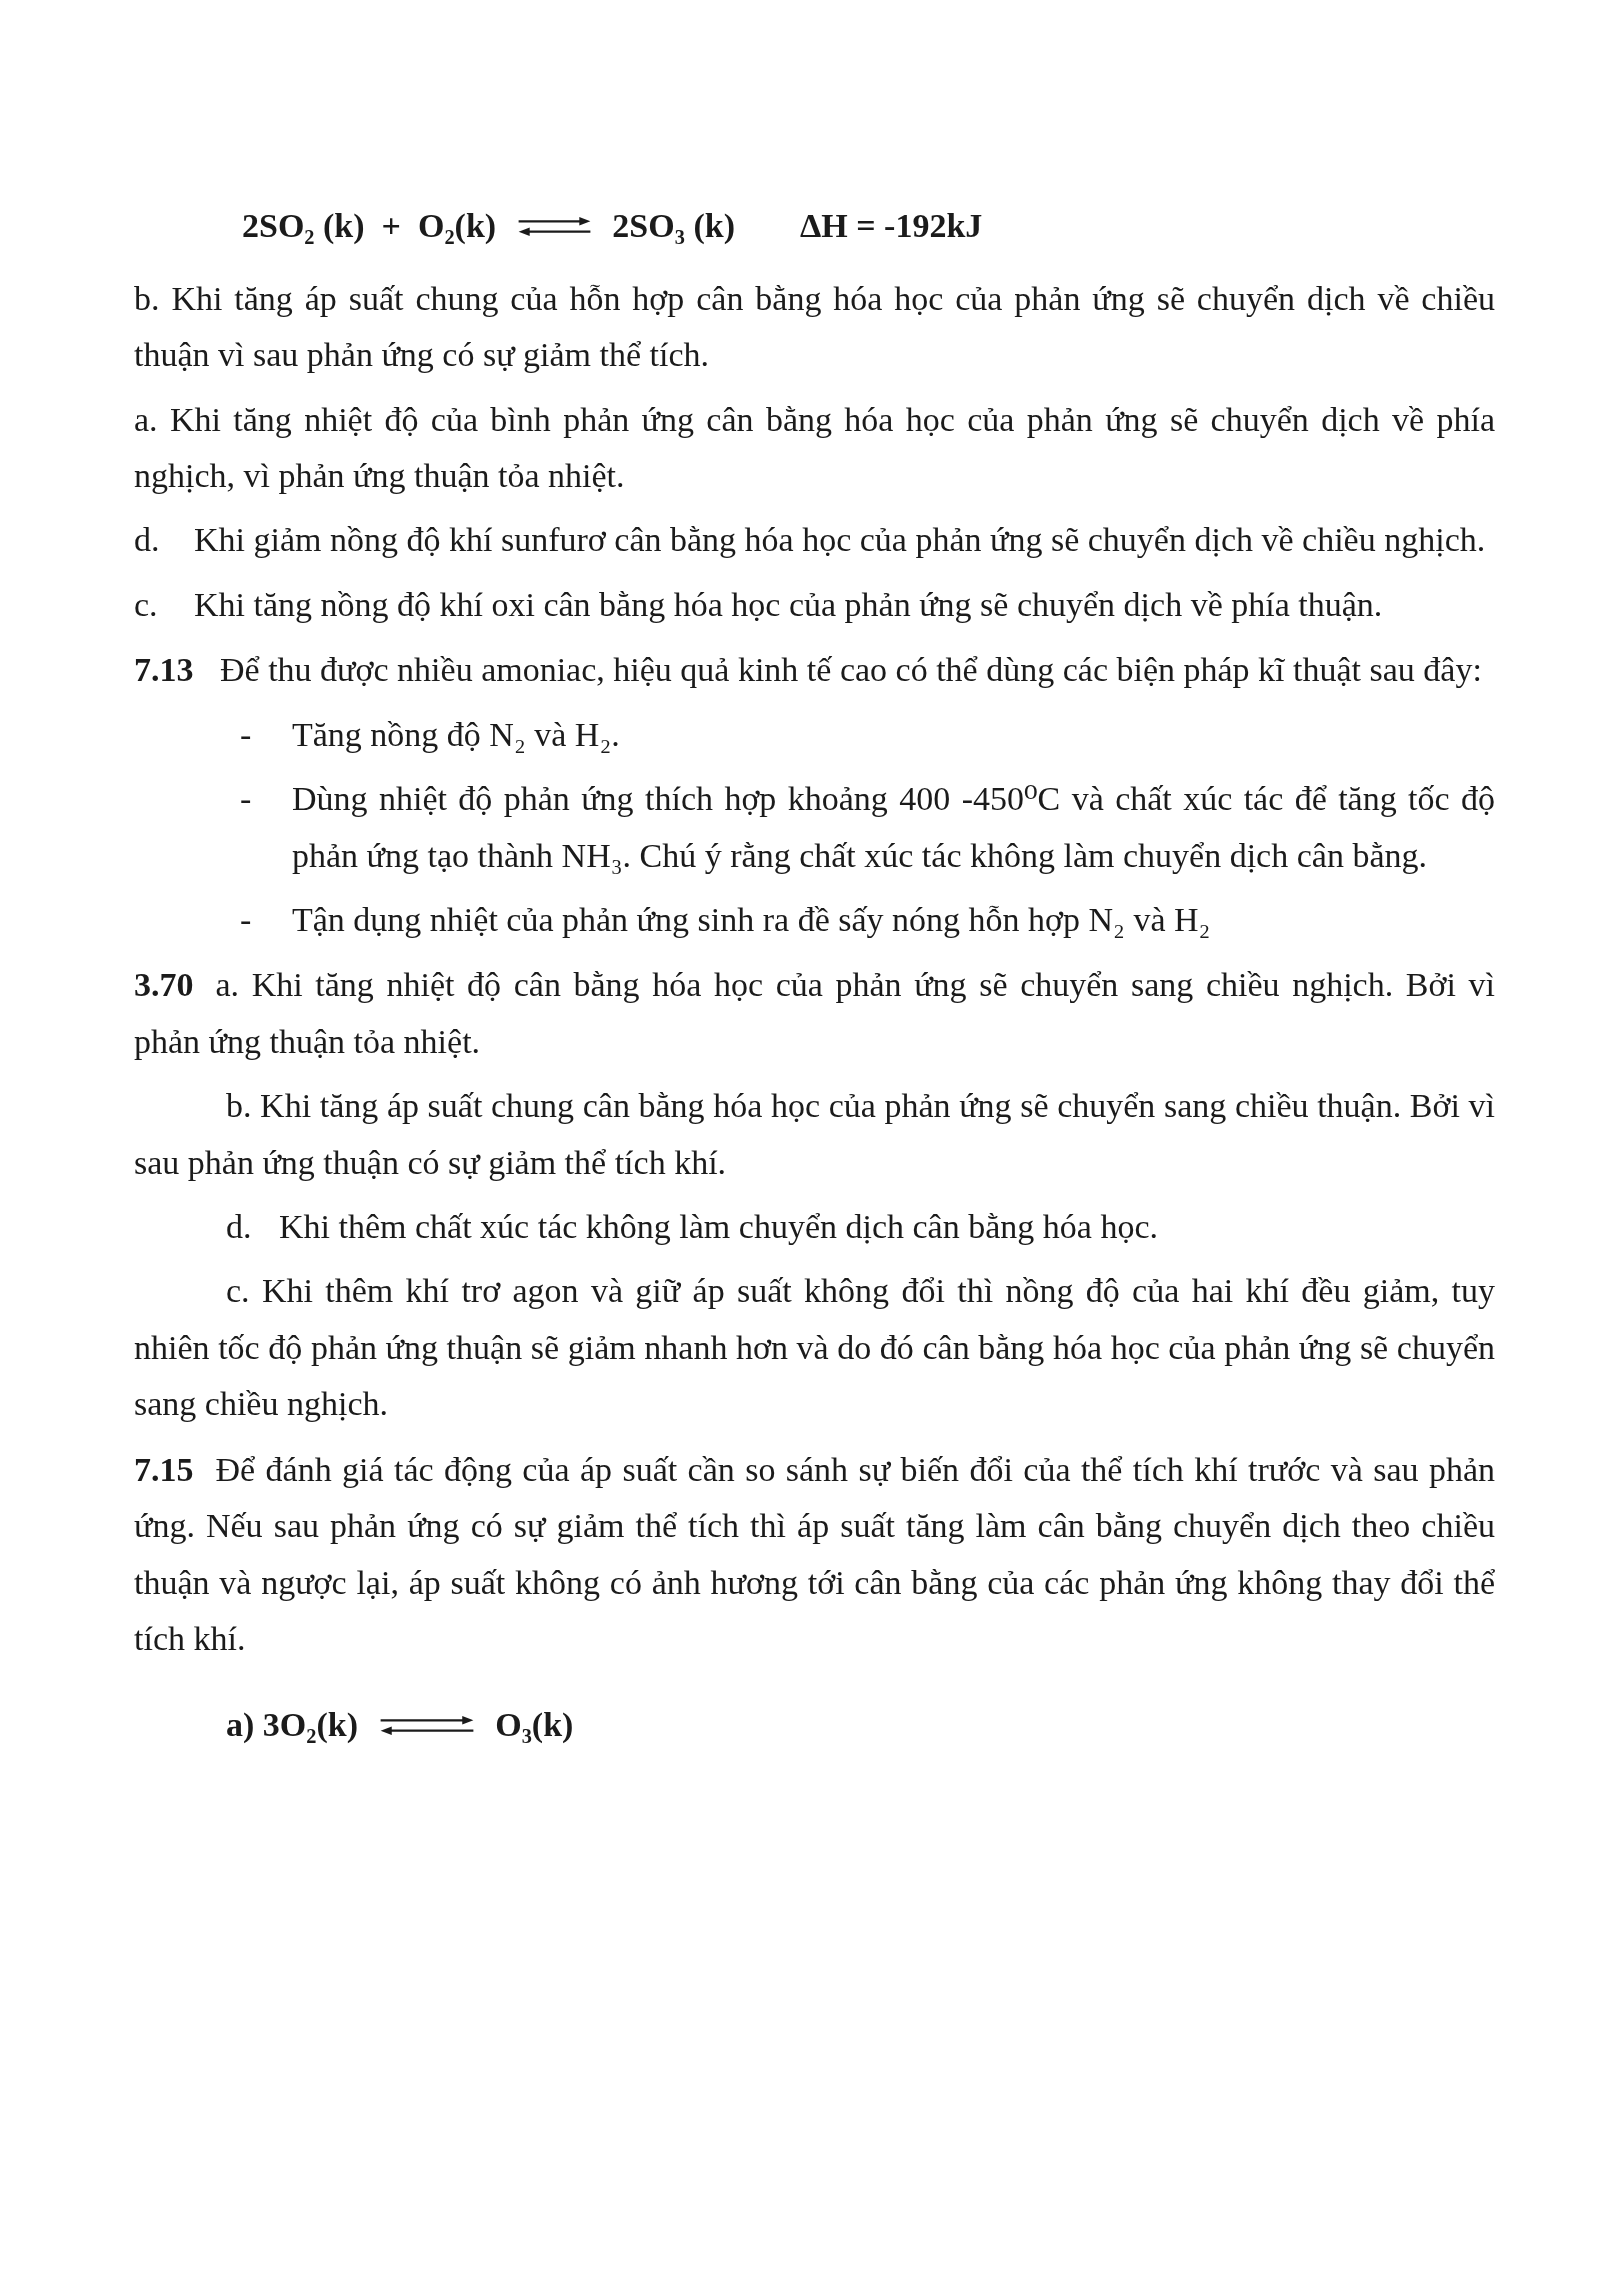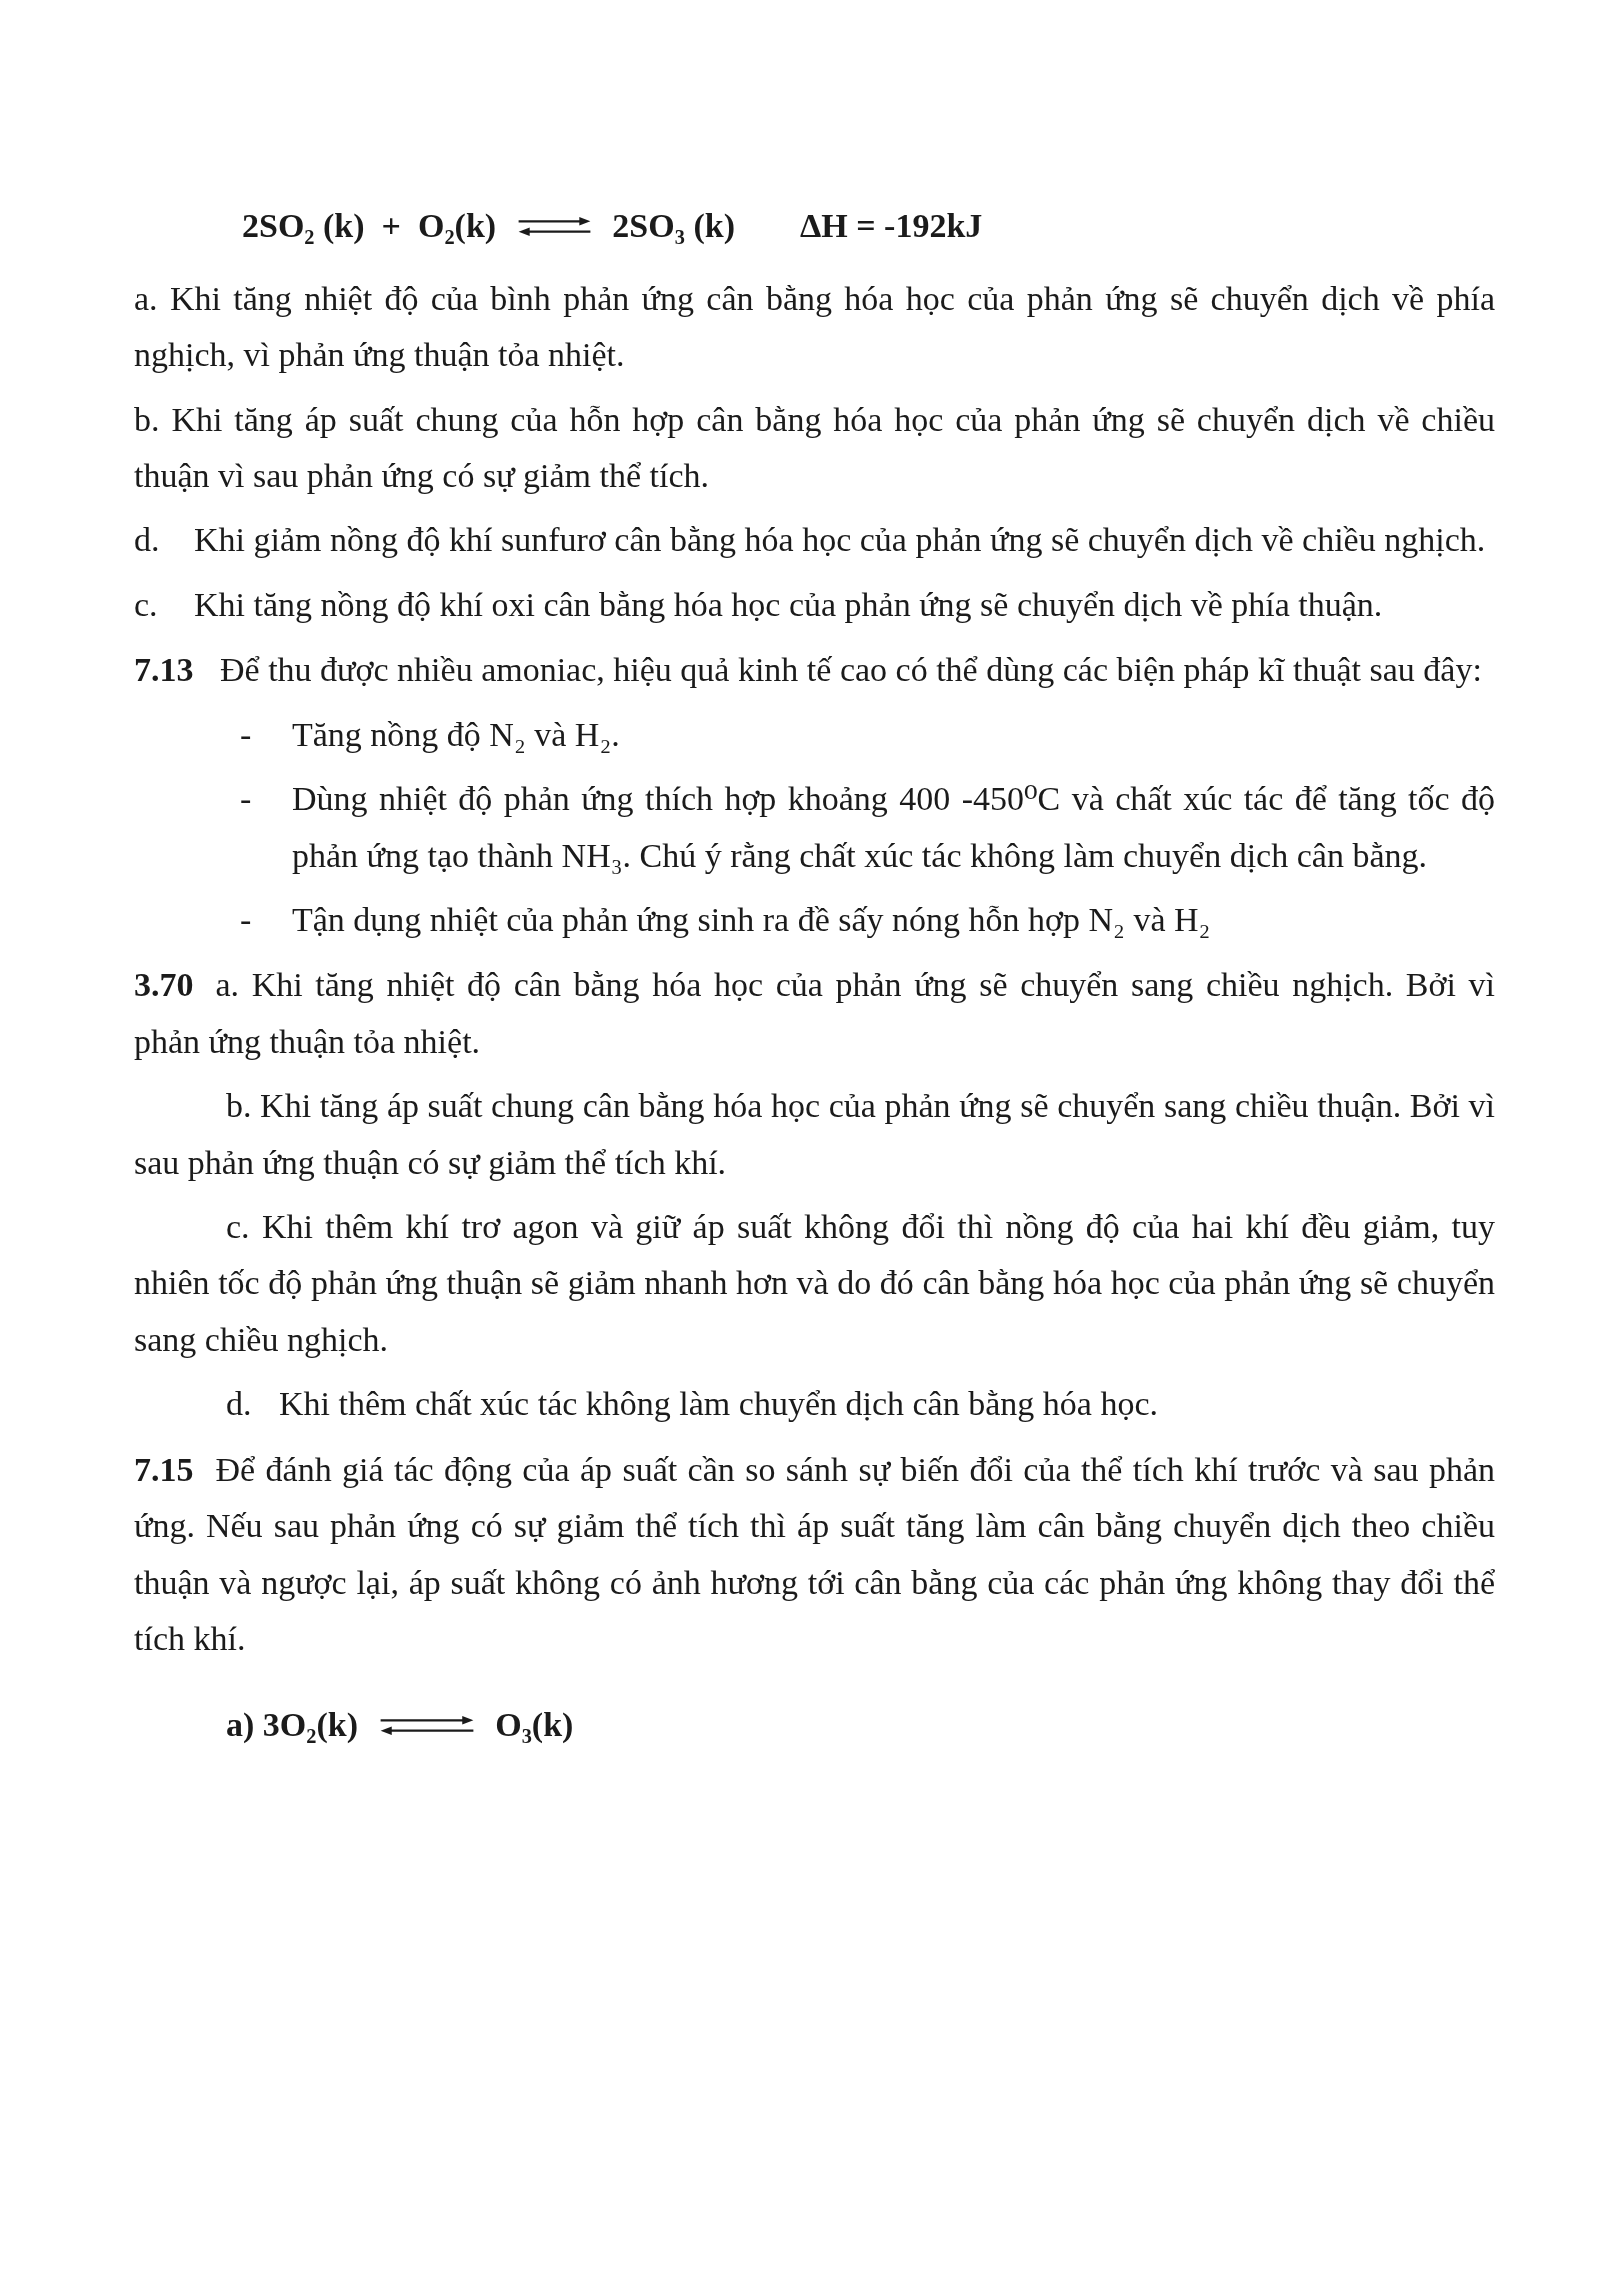--- a/index.html
+++ b/index.html
@@ -93,36 +93,36 @@
 
   <div class="equation eq1">
     <span>2SO₂ (k)  +  O₂(k)</span><span class="rev-arrow"><svg width="77" height="29" viewBox="0 0 118 44">
           <line x1="4" y1="14" x2="104" y2="14" stroke="#1b1b1b" stroke-width="3.5"></line>
           <polygon points="114,14 97,7.5 97,20.5" fill="#1b1b1b"></polygon>
           <line x1="14" y1="30" x2="114" y2="30" stroke="#1b1b1b" stroke-width="3.5"></line>
           <polygon points="4,30 21,23.5 21,36.5" fill="#1b1b1b"></polygon>
         </svg></span><span>2SO₃ (k)</span><span class="delta">ΔH = -192kJ</span>
   </div>
 
+  <p class="para">b. Khi tăng áp suất chung của hỗn hợp cân bằng hóa học của phản ứng sẽ chuyển dịch về chiều thuận vì sau phản ứng có sự giảm thể tích.</p>
   <p class="para">a. Khi tăng nhiệt độ của bình phản ứng cân bằng hóa học của phản ứng sẽ chuyển dịch về phía nghịch, vì phản ứng thuận tỏa nhiệt.</p>
-  <p class="para">b. Khi tăng áp suất chung của hỗn hợp cân bằng hóa học của phản ứng sẽ chuyển dịch về chiều thuận vì sau phản ứng có sự giảm thể tích.</p>
 
   <p class="litem"><span class="lbl">d.</span><span>Khi giảm nồng độ khí sunfurơ cân bằng hóa học của phản ứng sẽ chuyển dịch về chiều nghịch.</span></p>
   <p class="litem"><span class="lbl">c.</span><span>Khi tăng nồng độ khí oxi cân bằng hóa học của phản ứng sẽ chuyển dịch về phía thuận.</span></p>
 
   <p class="sec-hang"><strong class="num">7.13</strong><span>Để thu được nhiều amoniac, hiệu quả kinh tế cao có thể dùng các biện pháp kĩ thuật sau đây:</span></p>
 
   <div class="dash-item"><span class="dash">-</span><span>Tăng nồng độ N₂ và H₂.</span></div>
   <div class="dash-item"><span class="dash">-</span><span>Dùng nhiệt độ phản ứng thích hợp khoảng 400 -450⁰C và chất xúc tác để tăng tốc độ phản ứng tạo thành NH₃. Chú ý rằng chất xúc tác không làm chuyển dịch cân bằng.</span></div>
   <div class="dash-item"><span class="dash">-</span><span>Tận dụng nhiệt của phản ứng sinh ra đề sấy nóng hỗn hợp N₂ và H₂</span></div>
 
   <p class="sec-flow"><strong class="num">3.70</strong><span>a. Khi tăng nhiệt độ cân bằng hóa học của phản ứng sẽ chuyển sang chiều nghịch. Bởi vì phản ứng thuận tỏa nhiệt.</span></p>
   <p class="indent1">b. Khi tăng áp suất chung cân bằng hóa học của phản ứng sẽ chuyển sang chiều thuận. Bởi vì sau phản ứng thuận có sự giảm thể tích khí.</p>
+  <p class="indent1"><span class="lbl-inline">d.</span><span>Khi thêm chất xúc tác không làm chuyển dịch cân bằng hóa học.</span></p>
   <p class="indent1">c. Khi thêm khí trơ agon và giữ áp suất không đổi thì nồng độ của hai khí đều giảm, tuy nhiên tốc độ phản ứng thuận sẽ giảm nhanh hơn và do đó cân bằng hóa học của phản ứng sẽ chuyển sang chiều nghịch.</p>
-  <p class="indent1"><span class="lbl-inline">d.</span><span>Khi thêm chất xúc tác không làm chuyển dịch cân bằng hóa học.</span></p>
 
   <p class="sec-flow"><strong class="num">7.15</strong><span>Để đánh giá tác động của áp suất cần so sánh sự biến đổi của thể tích khí trước và sau phản ứng. Nếu sau phản ứng có sự giảm thể tích thì áp suất tăng làm cân bằng chuyển dịch theo chiều thuận và ngược lại, áp suất không có ảnh hương tới cân bằng của các phản ứng không thay đổi thể tích khí.</span></p>
 
   <div class="equation eq2">
     <span>a) 3O₂(k)</span><span class="rev-arrow"><svg width="98" height="29" viewBox="0 0 150 44">
           <line x1="4" y1="14" x2="136" y2="14" stroke="#1b1b1b" stroke-width="3.5"></line>
           <polygon points="146,14 129,7.5 129,20.5" fill="#1b1b1b"></polygon>
           <line x1="14" y1="30" x2="146" y2="30" stroke="#1b1b1b" stroke-width="3.5"></line>
           <polygon points="4,30 21,23.5 21,36.5" fill="#1b1b1b"></polygon>
         </svg></span><span>O₃(k)</span>

